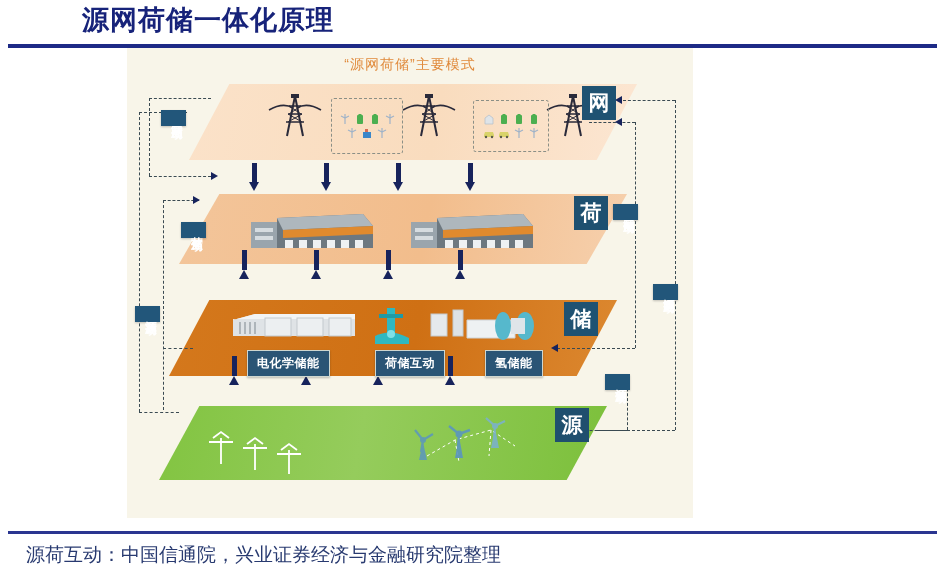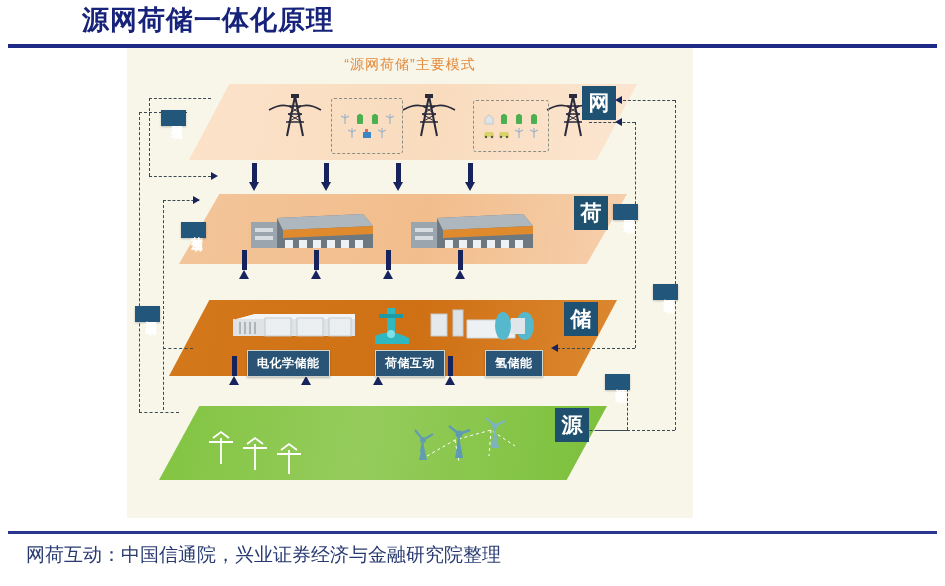--- a/index.html
+++ b/index.html
@@ -437,13 +437,13 @@
   <div class="side-label" style="left:54px;top:174px;">荷储互动</div>
   <div class="side-label" style="left:8px;top:258px;">源荷互动</div>
 
   <div class="side-label" style="left:486px;top:156px;">网储互动</div>
   <div class="side-label" style="left:526px;top:236px;">源网互动</div>
   <div class="side-label" style="left:478px;top:326px;">源储互动</div>
 
 </div>
 
 <div class="footer-rule"></div>
-<div class="source-note">网荷互动：中国信通院，兴业证券经济与金融研究院整理</div>
+<div class="source-note">源荷互动：中国信通院，兴业证券经济与金融研究院整理</div>
 
 </body></html>

